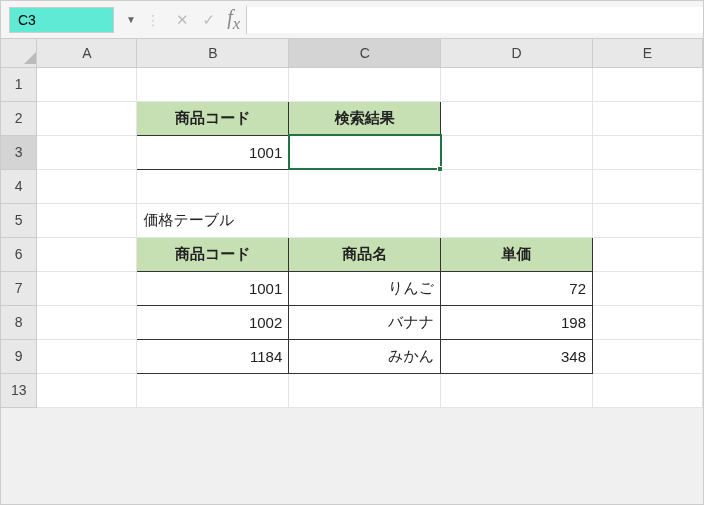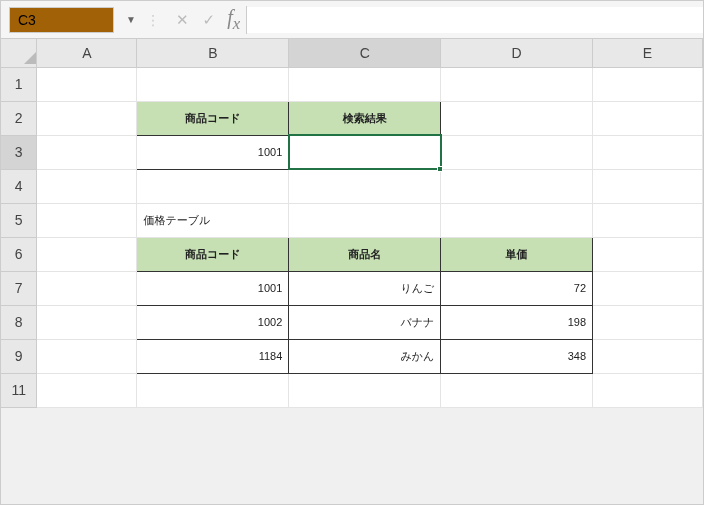--- a/index.html
+++ b/index.html
@@ -21,21 +21,21 @@
       display: flex;
       align-items: center;
       height: 38px;
       background: #f5f5f5;
       border-bottom: 1px solid #ccc;
     }
     .name-box {
       width: 105px;
       height: 26px;
       margin: 0 8px;
-      background: #a16207;
+      background: #5eead4;
       border: 1px solid #ccc;
       display: flex;
       align-items: center;
       padding: 0 8px;
       font-size: 14px;
     }
     .name-box-dropdown {
       width: 18px;
       display: flex;
       align-items: center;
@@ -116,21 +116,21 @@
     }
     th.active-col, th.active-row {
       background: #d4d4d4;
     }
     td.cell {
       height: 34px;
       border-right: 1px solid #e4e4e4;
       border-bottom: 1px solid #e4e4e4;
       padding: 4px 6px;
       vertical-align: middle;
-      font-size: 11px;
+      font-size: 15px;
       color: #222;
       position: relative;
     }
     
     .hdr {
       background: #c6e0b4;
       font-weight: bold;
       text-align: center;
       border: 1px solid #333 !important;
     }
@@ -275,21 +275,21 @@
       <th class="rowhead">9</th>
       <td class="cell"></td>
       <td class="cell bordered right">1184</td>
       <td class="cell bordered right">みかん</td>
       <td class="cell bordered right">348</td>
       <td class="cell"></td>
     </tr>
 
 
     <tr>
-      <th class="rowhead">11</th>
+      <th class="rowhead">13</th>
       <td class="cell"></td>
       <td class="cell"></td>
       <td class="cell"></td>
       <td class="cell"></td>
       <td class="cell"></td>
     </tr>
   </tbody>
     </table>
 </div>
 

